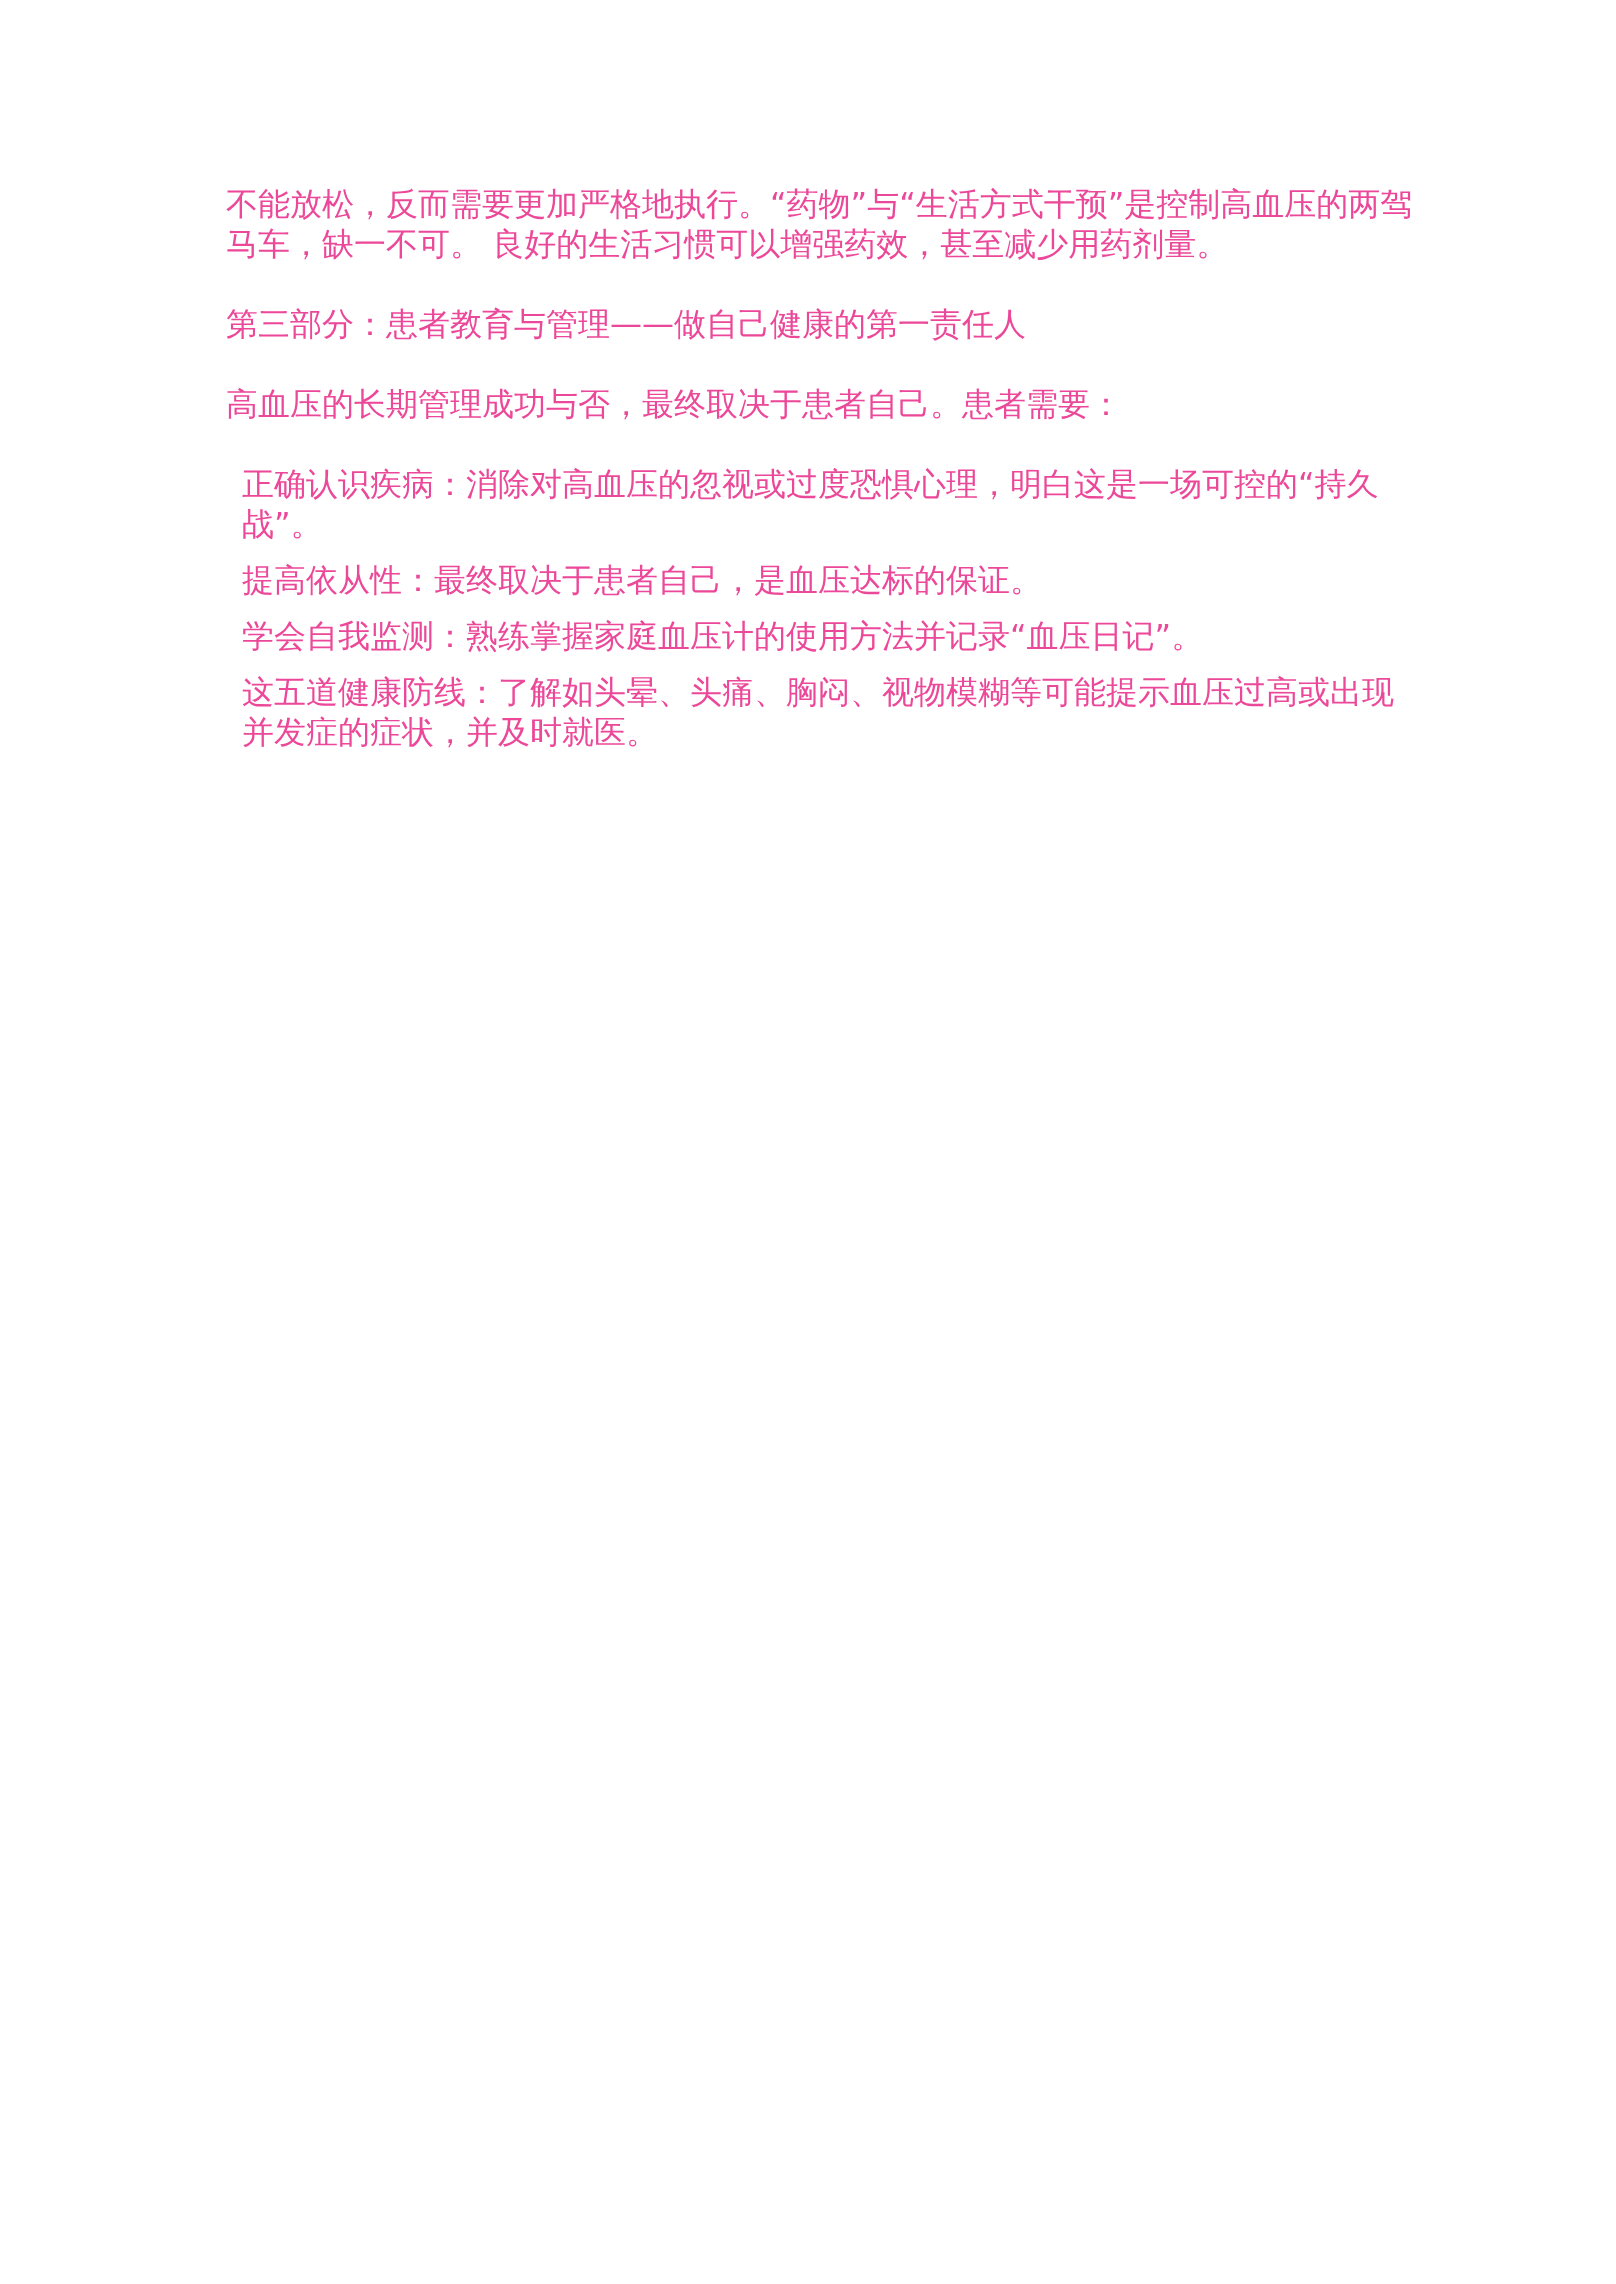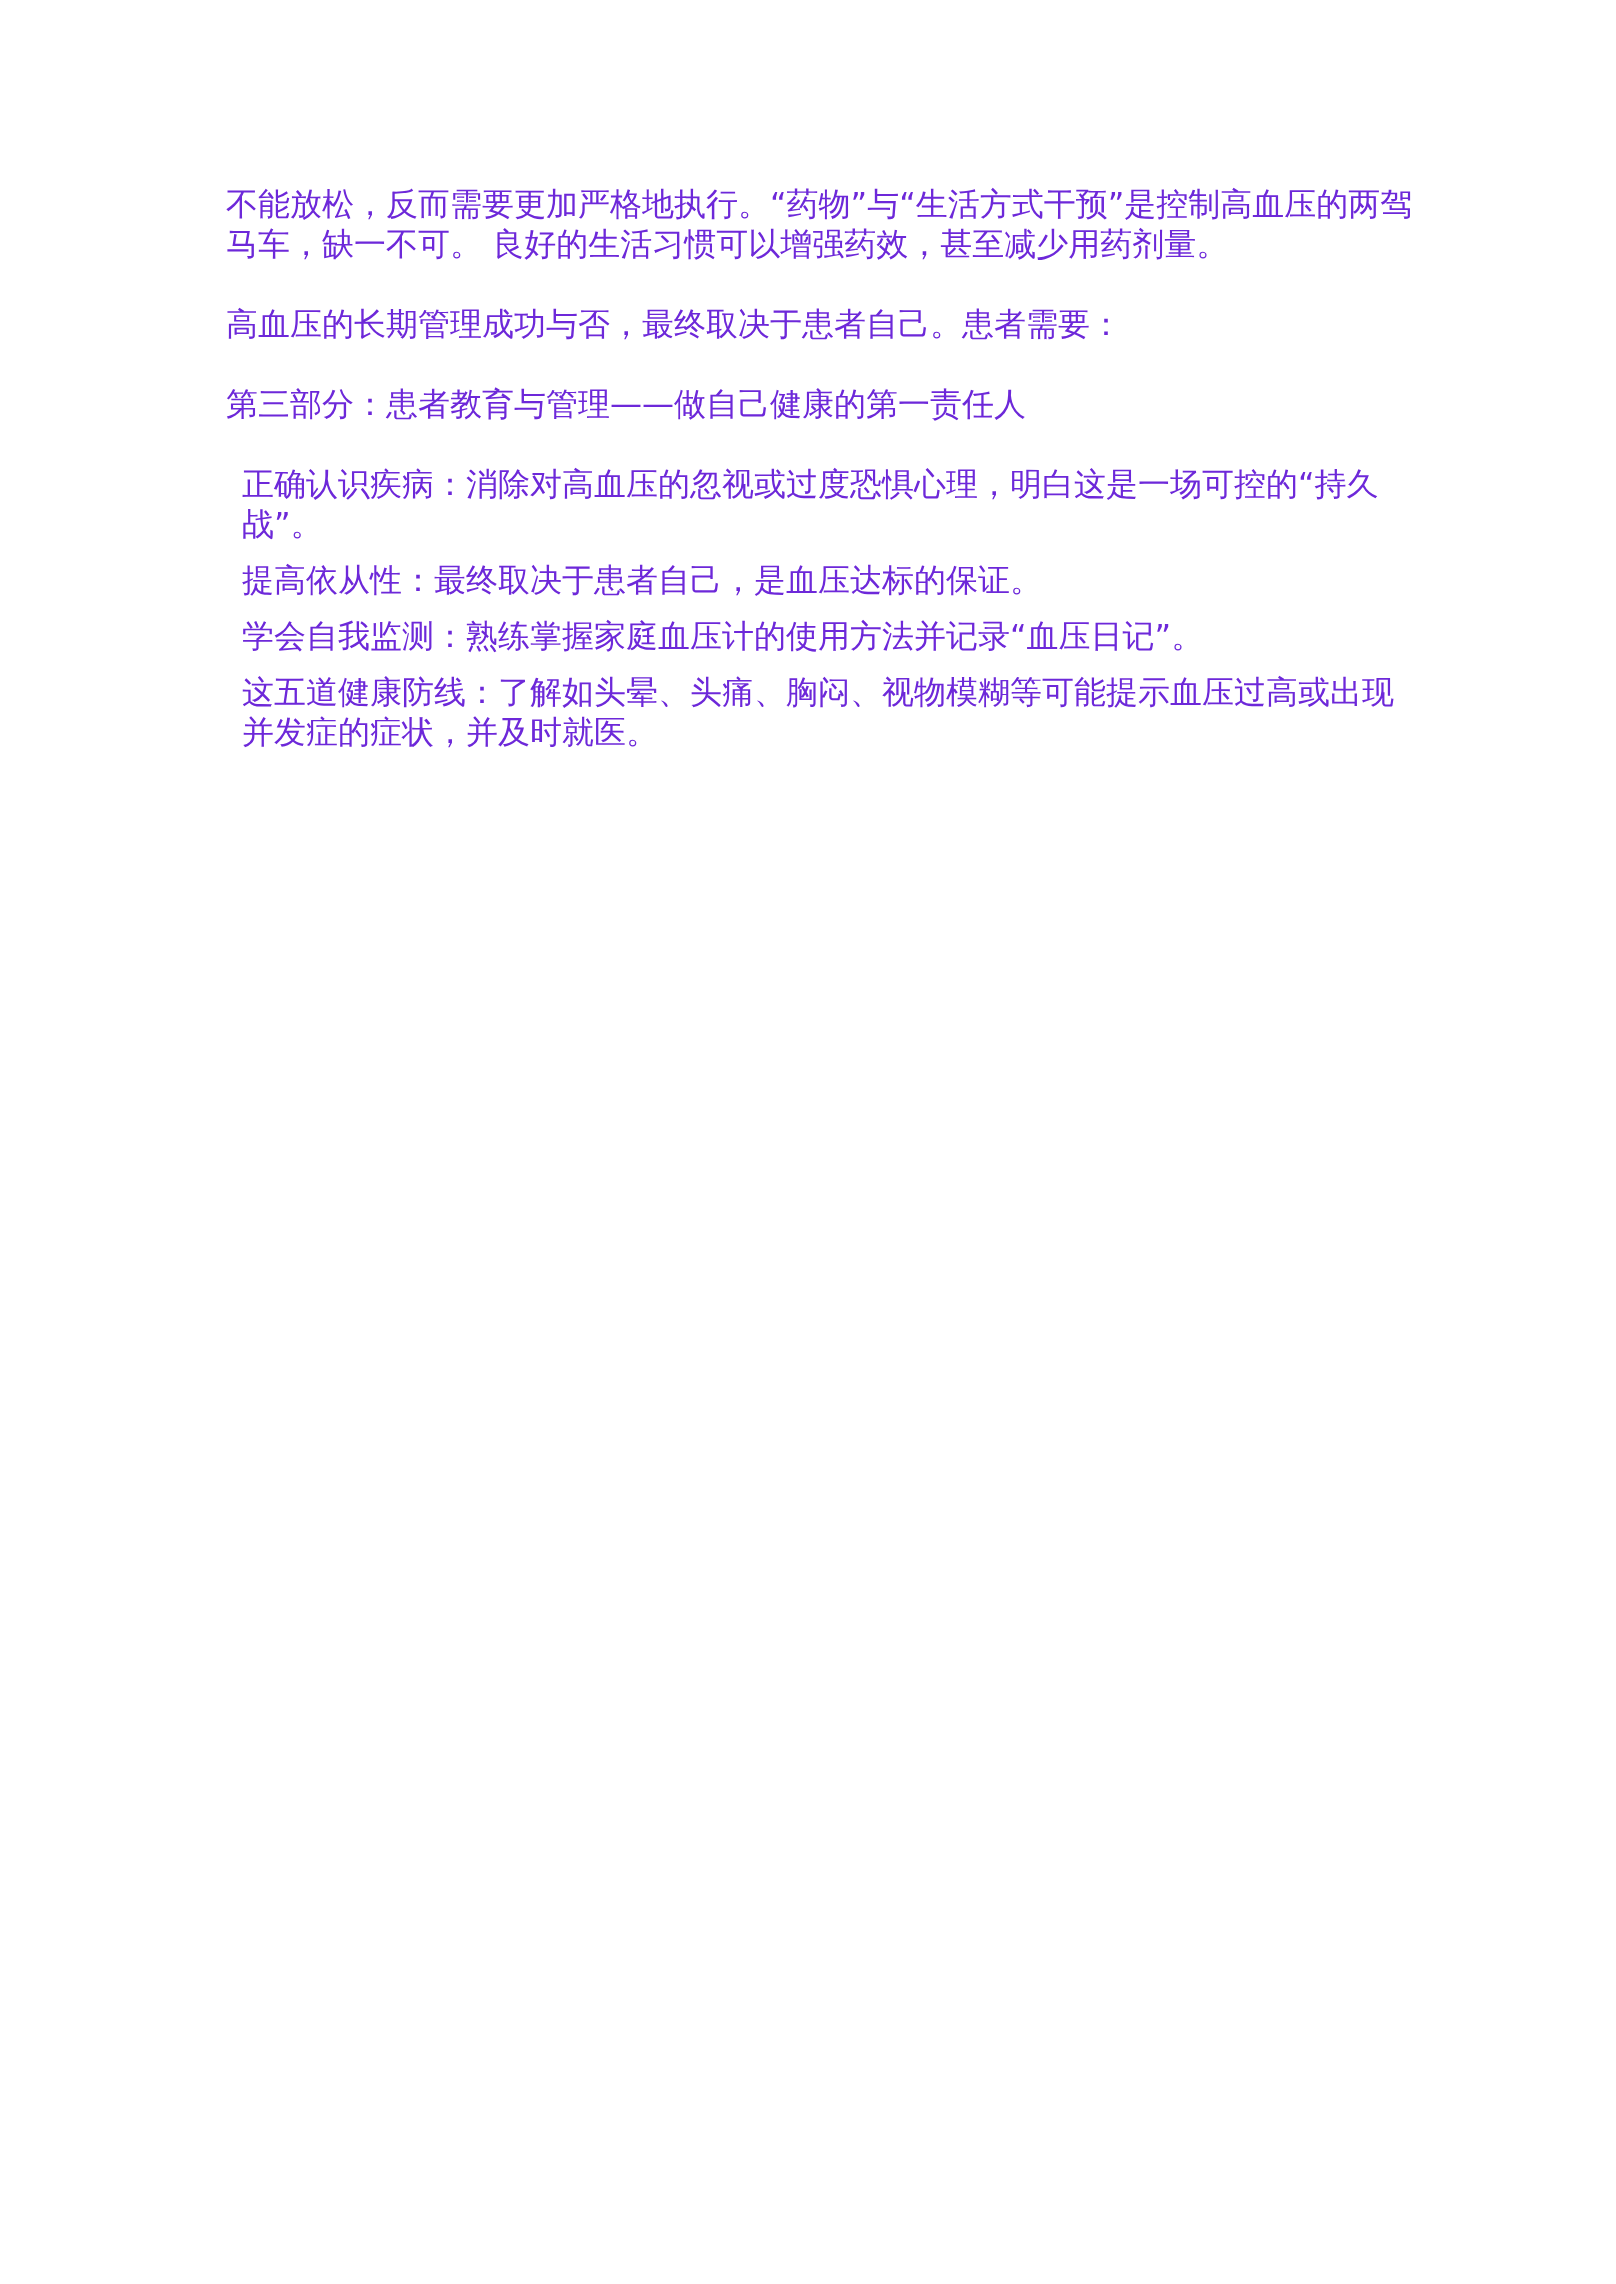--- a/index.html
+++ b/index.html
@@ -13,21 +13,21 @@
     height: 2284px;
     background: #ffffff;
     overflow: hidden;
     font-family: "DejaVu Sans", "Liberation Sans", sans-serif;
   }
   .text-block {
     position: absolute;
     left: 226px;
     top: 184px;
     width: 1193px;
-    color: #6d28d9;
+    color: #ec4899;
     font-size: 32px;
     line-height: 40px;
     text-align: left;
     word-break: break-all;
     overflow-wrap: break-word;
   }
   .para {
     margin: 0 0 40px 0;
   }
   .para:last-child {
@@ -41,23 +41,23 @@
   }
 </style>
 </head>
 <body>
 
 <div class="page">
   <div class="text-block">
 
     <p class="para">不能放松，反而需要更加严格地执行。“药物”与“生活方式干预”是控制高血压的两驾马车，缺一不可。 良好的生活习惯可以增强药效，甚至减少用药剂量。</p>
 
+    <p class="para heading">第三部分：患者教育与管理——做自己健康的第一责任人</p>
+
     <p class="para">高血压的长期管理成功与否，最终取决于患者自己。患者需要：</p>
-
-    <p class="para heading">第三部分：患者教育与管理——做自己健康的第一责任人</p>
 
     <div class="para">
       <div class="points-line">正确认识疾病：消除对高血压的忽视或过度恐惧心理，明白这是一场可控的“持久战”。</div>
       <div class="points-line">提高依从性：最终取决于患者自己，是血压达标的保证。</div>
       <div class="points-line">学会自我监测：熟练掌握家庭血压计的使用方法并记录“血压日记”。</div>
       <div class="points-line">这五道健康防线：了解如头晕、头痛、胸闷、视物模糊等可能提示血压过高或出现并发症的症状，并及时就医。</div>
     </div>
 
 
   </div>

